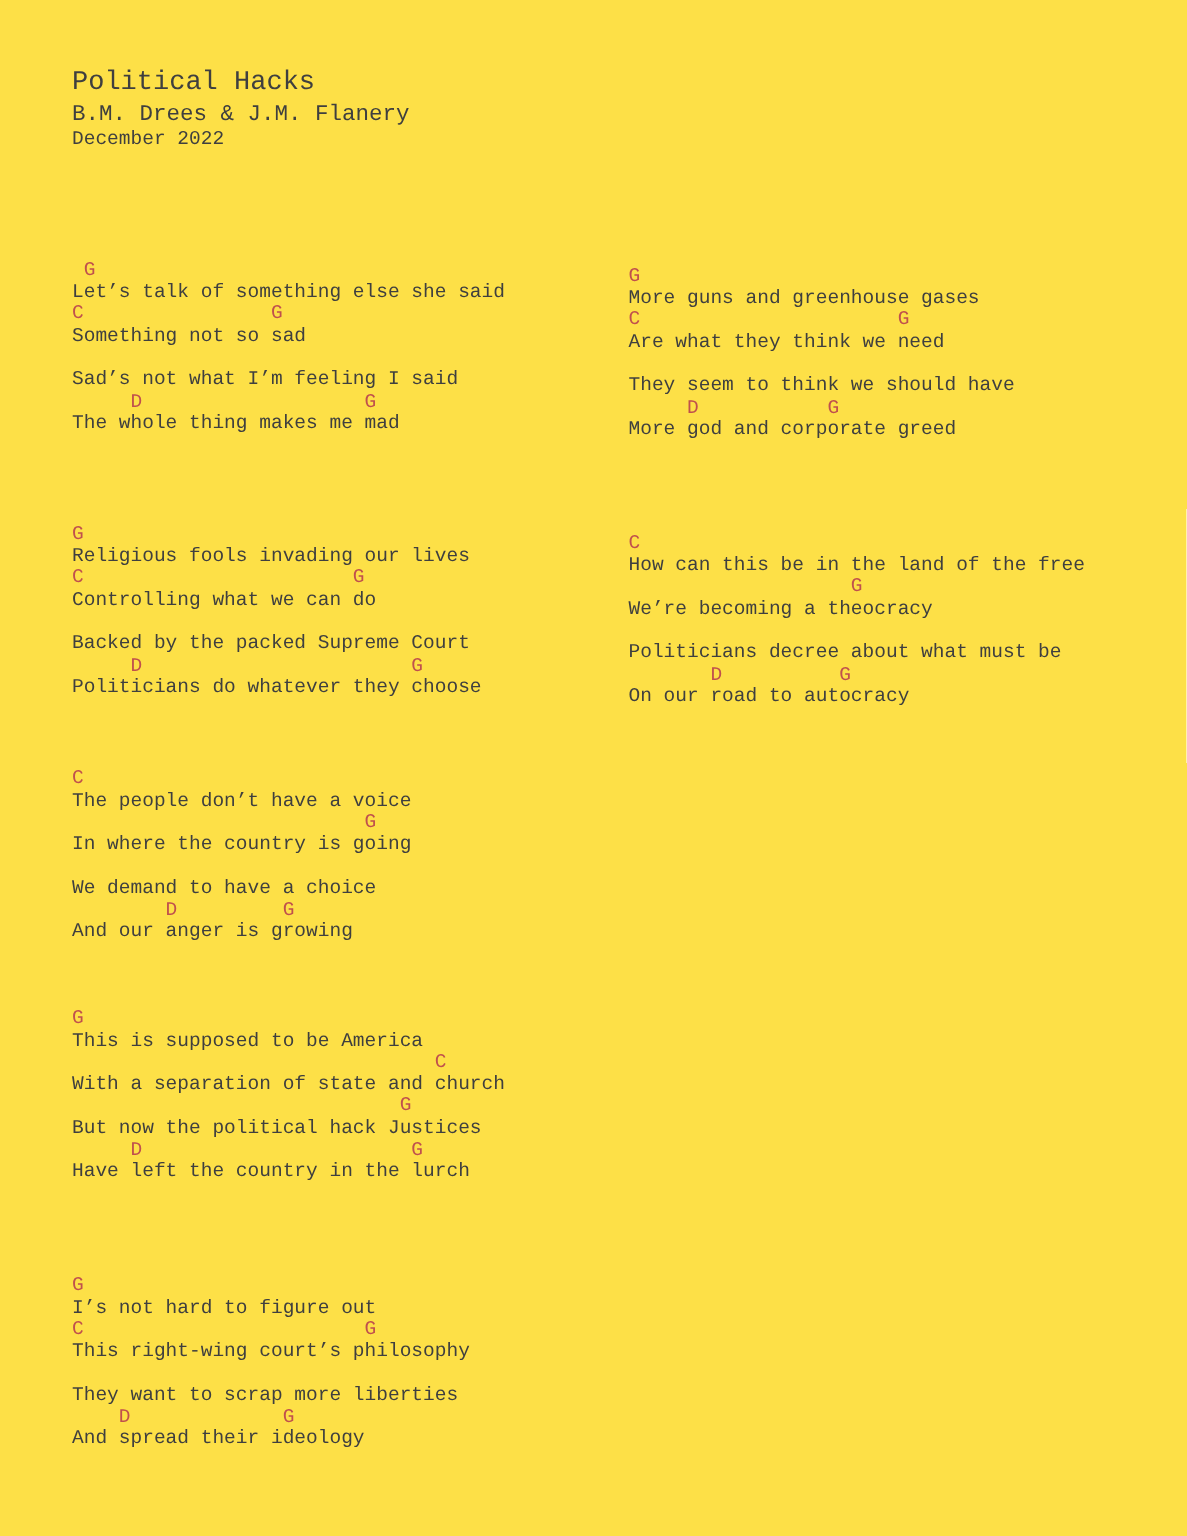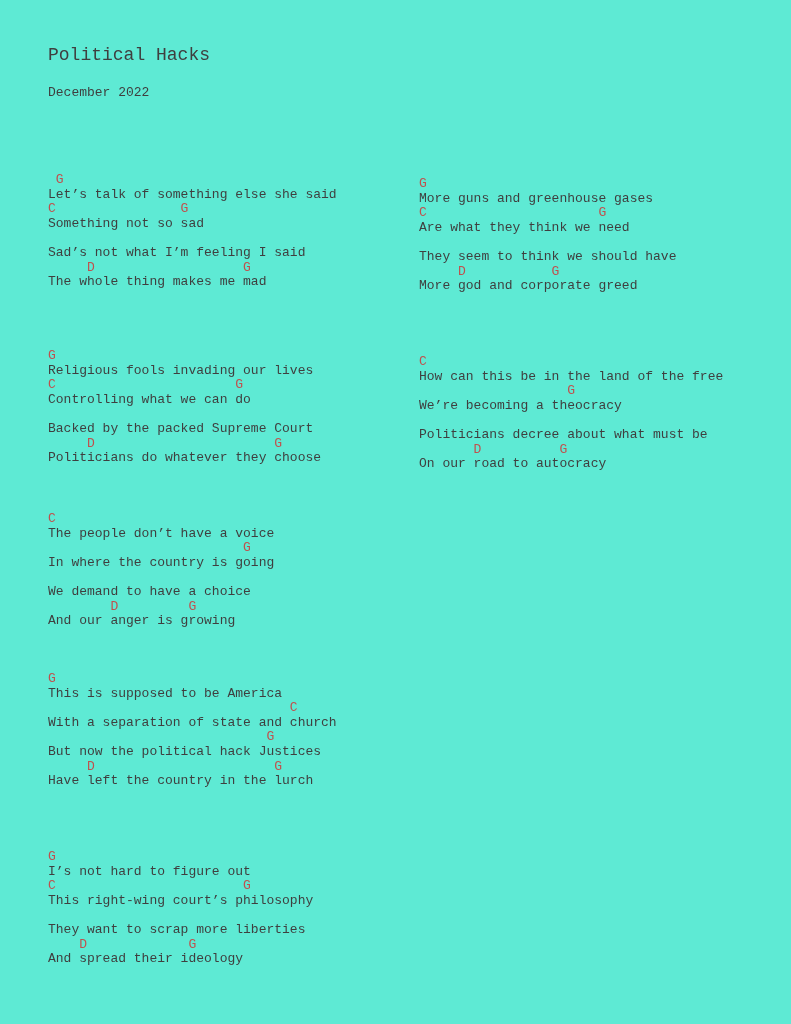--- a/index.html
+++ b/index.html
@@ -60,24 +60,25 @@
   #v1r { left: 419px; top: 177px; }
   #v2l { left: 48px;  top: 349px; }
   #v2r { left: 419px; top: 355px; }
   #v3l { left: 48px;  top: 512px; }
   #v4l { left: 48px;  top: 672px; }
   #v5l { left: 48px;  top: 850px; }
 </style>
 </head>
 <body>
 
-<div class="page" style="background: #5eead4; text-decoration: underline;">
+<div class="page" style="background: #fde047; text-decoration: underline;">
 
   <div class="title">Political Hacks</div>
 
+  <div class="authors">B.M. Drees &amp; J.M. Flanery</div>
 
   <div class="date">December 2022</div>
 
   <pre class="verse" id="v1l"><div class="line chord"> G</div><div class="line lyric">Let’s talk of something else she said</div><div class="line chord">C                G</div><div class="line lyric">Something not so sad</div><div class="line blank"></div><div class="line lyric">Sad’s not what I’m feeling I said</div><div class="line chord">     D                   G</div><div class="line lyric">The whole thing makes me mad</div></pre>
   <pre class="verse" id="v1r"><div class="line chord">G</div><div class="line lyric">More guns and greenhouse gases</div><div class="line chord">C                      G</div><div class="line lyric">Are what they think we need</div><div class="line blank"></div><div class="line lyric">They seem to think we should have</div><div class="line chord">     D           G</div><div class="line lyric">More god and corporate greed</div></pre>
   <pre class="verse" id="v2l"><div class="line chord">G</div><div class="line lyric">Religious fools invading our lives</div><div class="line chord">C                       G</div><div class="line lyric">Controlling what we can do</div><div class="line blank"></div><div class="line lyric">Backed by the packed Supreme Court</div><div class="line chord">     D                       G</div><div class="line lyric">Politicians do whatever they choose</div></pre>
   <pre class="verse" id="v2r"><div class="line chord">C</div><div class="line lyric">How can this be in the land of the free</div><div class="line chord">                   G</div><div class="line lyric">We’re becoming a theocracy</div><div class="line blank"></div><div class="line lyric">Politicians decree about what must be</div><div class="line chord">       D          G</div><div class="line lyric">On our road to autocracy</div></pre>
   <pre class="verse" id="v3l"><div class="line chord">C</div><div class="line lyric">The people don’t have a voice</div><div class="line chord">                         G</div><div class="line lyric">In where the country is going</div><div class="line blank"></div><div class="line lyric">We demand to have a choice</div><div class="line chord">        D         G</div><div class="line lyric">And our anger is growing</div></pre>
   <pre class="verse" id="v4l"><div class="line chord">G</div><div class="line lyric">This is supposed to be America</div><div class="line chord">                               C</div><div class="line lyric">With a separation of state and church</div><div class="line chord">                            G</div><div class="line lyric">But now the political hack Justices</div><div class="line chord">     D                       G</div><div class="line lyric">Have left the country in the lurch</div></pre>
   <pre class="verse" id="v5l"><div class="line chord">G</div><div class="line lyric">I’s not hard to figure out</div><div class="line chord">C                        G</div><div class="line lyric">This right-wing court’s philosophy</div><div class="line blank"></div><div class="line lyric">They want to scrap more liberties</div><div class="line chord">    D             G</div><div class="line lyric">And spread their ideology</div></pre>

